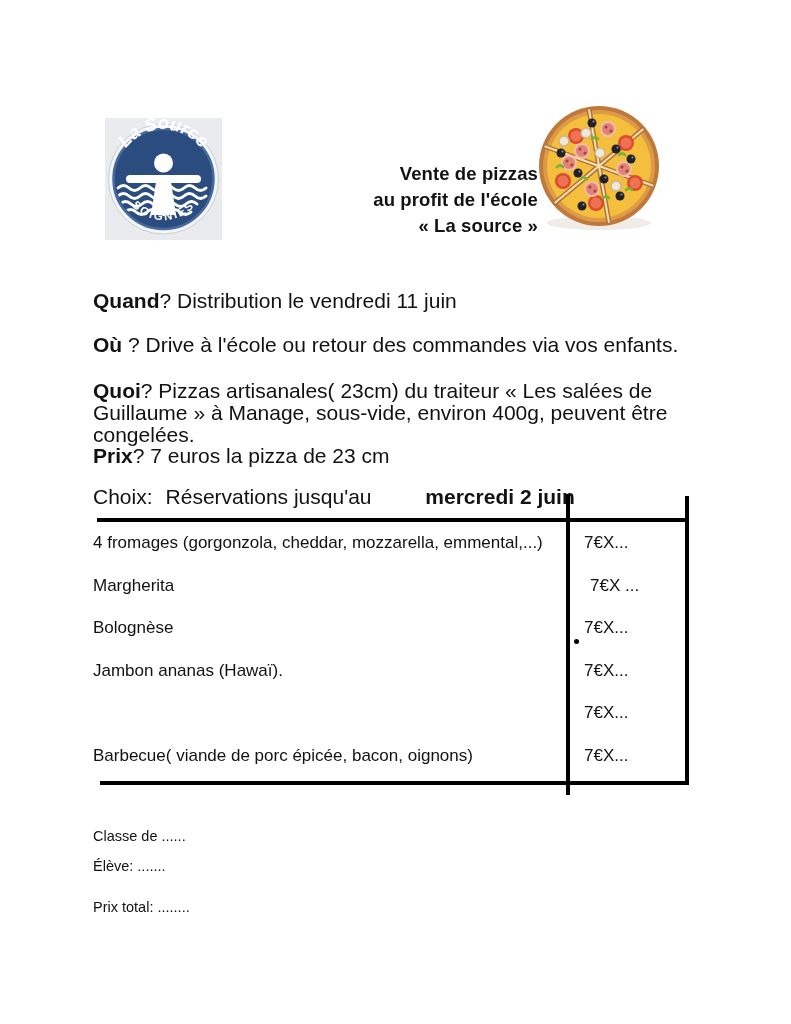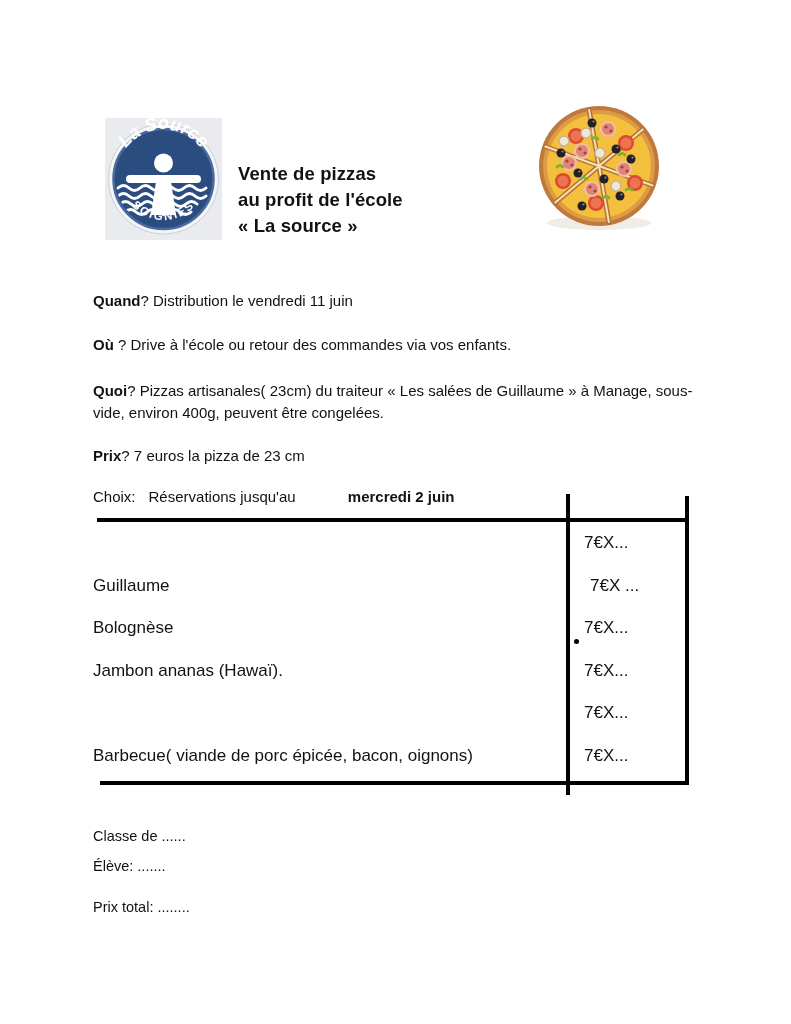--- a/index.html
+++ b/index.html
@@ -11,28 +11,28 @@
     font-family: "Liberation Sans", sans-serif;
     color: #121212;
     overflow: hidden;
   }
   .abs { position: absolute; }
 
   
   .logo-box { left: 105px; top: 118px; width: 117px; height: 122px; }
   .title {
     left: 238px; top: 161px; width: 300px;
-    text-align: left; font-weight: bold;
+    text-align: right; font-weight: bold;
     font-size: 18.5px; line-height: 26px;
     letter-spacing: 0.1px;
   }
   .pizza-box { left: 536px; top: 101px; width: 126px; height: 134px; }
 
   
-  .sec { left: 93px; font-size: 15px; line-height: 20px; white-space: nowrap; }
+  .sec { left: 93px; font-size: 21px; line-height: 20px; white-space: nowrap; }
   .sec .lbl { font-weight: bold; }
   #sec-quand { top: 291px; }
   #sec-ou    { top: 335px; }
   #sec-quoi  { top: 380px; width: 606px; white-space: normal; line-height: 22px; }
   #sec-prix  { top: 446px; }
   #sec-choix { top: 487px; }
   .u { }
   .gap { margin-left: 13px; }
   .bold { font-weight: bold; padding-left: 48px; }
 
@@ -235,23 +235,24 @@
 
   <div class="abs sec" id="sec-choix">
     <span class="u">Choix</span><span>:</span><span class="gap">Réservations jusqu'au </span><span class="bold">mercredi 2 juin</span>
   </div>
 
   <div class="abs hline" id="tline-top"></div>
   <div class="abs hline" id="tline-bottom"></div>
   <div class="abs vline" id="vline-mid"></div>
   <div class="abs vline" id="vline-right"></div>
 
+  <div class="abs cell item r1">4 fromages (gorgonzola, cheddar, mozzarella, emmental,...)</div>
   <div class="abs cell price r1">7€X...</div>
 
-  <div class="abs cell item r2">Guillaume</div>
+  <div class="abs cell item r2">Margherita</div>
   <div class="abs cell price r2">7€X ...</div>
 
   <div class="abs cell item r3">Bolognèse</div>
   <div class="abs cell price r3">7€X...</div>
 
   <div class="abs cell item r4">Jambon ananas (Hawaï).</div>
   <div class="abs cell price r4">7€X...</div>
 
   <div class="abs cell price r5">7€X...</div>
 

